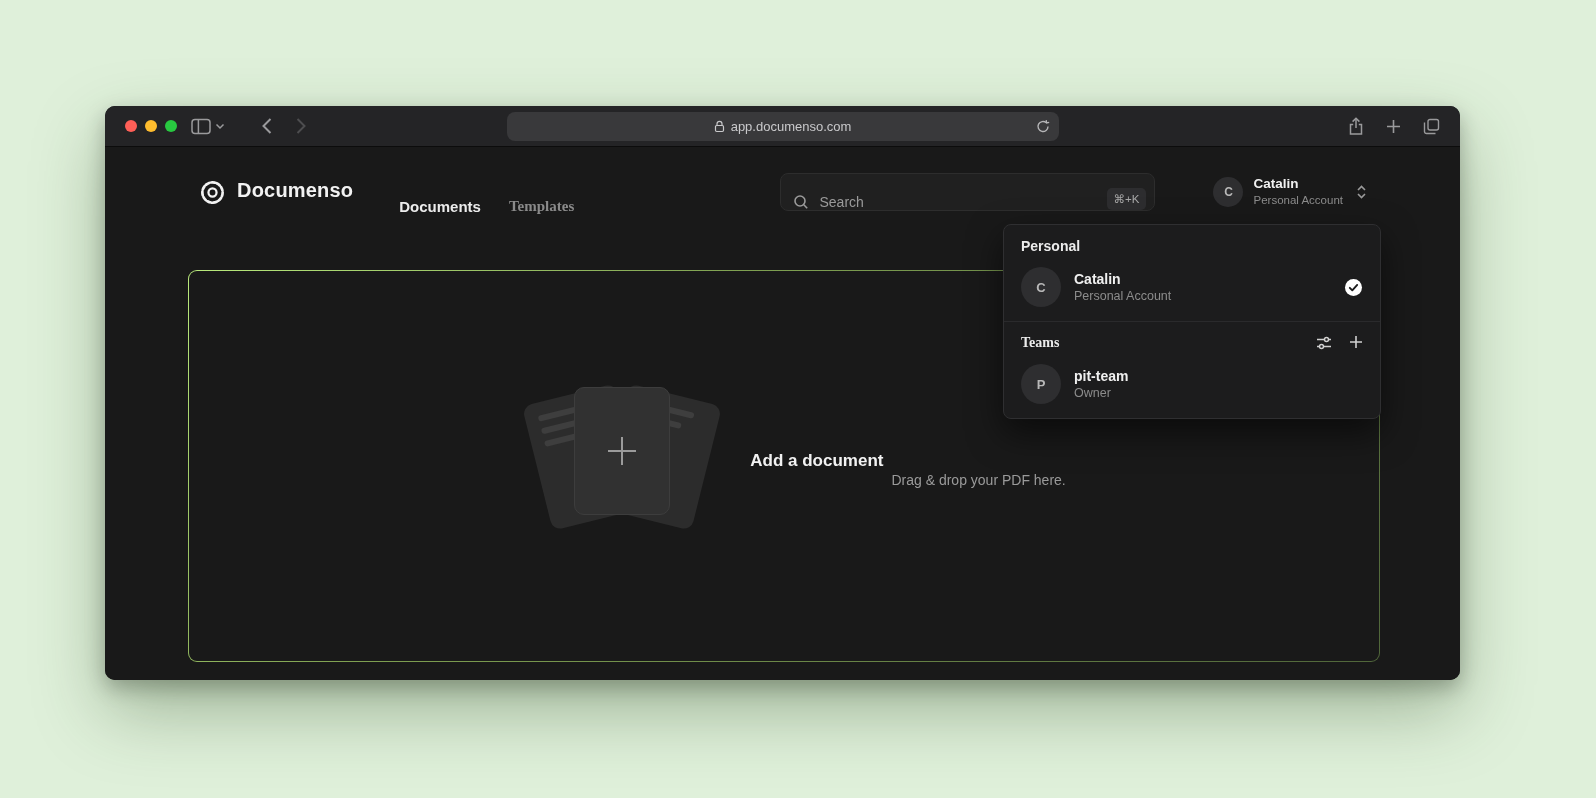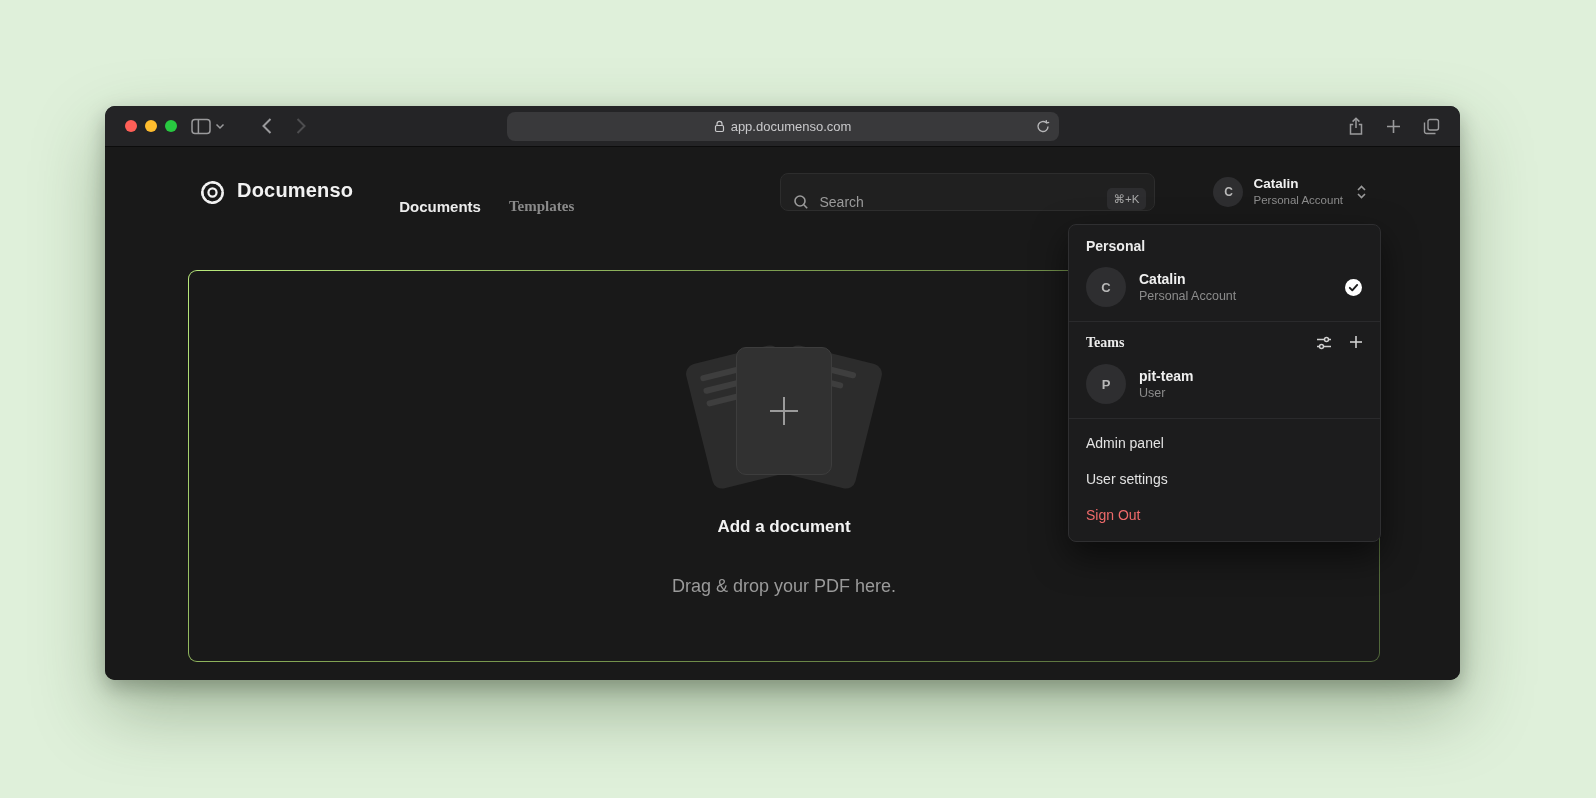--- a/index.html
+++ b/index.html
@@ -77,21 +77,21 @@
     flex: 0 0 auto;
   }
   .avatar.sm { width: 30px; height: 30px; font-size: 12px; }
   .avatar.md { width: 40px; height: 40px; font-size: 13px; }
   .acct-name { font-size: 13.5px; font-weight: 700; color: #f0f0f0; line-height: 1.25; }
   .acct-sub { font-size: 11.5px; color: #8c8c8c; line-height: 1.25; }
   .acct-caret { color: #9a9a9a; margin-left: 2px; }
 
   
   .dropdown {
-    position: absolute; top: 77px; right: 79px; width: 313px; z-index: 50;
+    position: absolute; top: 77px; right: 79px; width: 378px; z-index: 50;
     background: #1c1c1d; border: 1px solid #2f2f31; border-radius: 8px;
     box-shadow: 0 14px 34px rgba(0,0,0,.55);
     color: #e5e5e5; overflow: hidden;
   }
   .dd-header { font-size: 14px; font-weight: 700; color: #ececec; padding: 13px 17px 7px; }
   .dd-row { display: flex; align-items: center; gap: 13px; padding: 6px 17px 14px; cursor: pointer; }
   .dd-row-name { font-size: 14px; font-weight: 600; color: #f0f0f0; line-height: 1.3; }
   .dd-row-sub { font-size: 12.5px; color: #8c8c8c; line-height: 1.3; }
   .dd-check { margin-left: auto; display: flex; }
   .dd-teams-header { display: flex; align-items: center; padding: 13px 17px 7px; border-top: 1px solid #2a2a2c; font-family: Liberation Serif, serif; }
@@ -103,39 +103,40 @@
 
   
   .dropzone-wrap {
     position: absolute; left: 83px; right: 80px; top: 123px; height: 392px;
     border-radius: 9px; padding: 1px;
     background: linear-gradient(135deg, #b9ea7c 0%, #7fa051 35%, #50663a 100%);
     z-index: 10;
   }
   .dropzone {
     width: 100%; height: 100%; border-radius: 8px; background: #191919;
-    display: flex; flex-direction: column; align-items: center; justify-content: center;
+    display: flex; flex-direction: row; align-items: center; justify-content: center;
     cursor: pointer;
+    gap: 8px;
   }
   .cards { position: relative; width: 240px; height: 152px; margin-bottom: 30px; }
   .card {
     position: absolute; width: 96px; height: 128px; border-radius: 10px;
     background: #2c2c2c; top: 12px; left: 72px;
   }
   .card.left  { transform: translate(-38px, 6px) rotate(-14deg); }
   .card.right { transform: translate(38px, 6px) rotate(14deg); }
   .card.center { z-index: 2; background: #313131; border: 1px solid #3d3d3d;
     display: flex; align-items: center; justify-content: center; }
   .card-lines { padding: 13px 0 0 13px; display: flex; flex-direction: column; gap: 7px; }
   .card-line { height: 6px; border-radius: 3px; background: #3e3e3e; }
   .card-line.l1 { width: 58px; }
   .card-line.l2 { width: 48px; }
   .card-line.l3 { width: 38px; }
   .dz-title { font-size: 17px; font-weight: 700; color: #f2f2f2; margin-bottom: 11px; }
-  .dz-sub { font-size: 18px; color: #9a9a9a; margin-top: 28px; }
+  .dz-sub { font-size: 14px; color: #9a9a9a; margin-top: 28px; }
 
   svg { display: block; }
 </style>
 </head>
 <body>
 
 <div class="window">
 
   <div class="toolbar">
     <div class="traffic">
@@ -286,29 +287,24 @@
               <line x1="7" y1="1" x2="7" y2="13"></line>
               <line x1="1" y1="7" x2="13" y2="7"></line>
             </svg>
           </span>
         </span>
       </div>
       <div class="dd-row">
         <span class="avatar md">P</span>
         <span>
           <div class="dd-row-name">pit-team</div>
-          <div class="dd-row-sub">User</div>
-        </span>
-      </div>
-
-      <div class="dd-links">
-        <div class="dd-item">Admin panel</div>
-        <div class="dd-item">User settings</div>
-        <div class="dd-item danger">Sign Out</div>
-      </div>
+          <div class="dd-row-sub">Owner</div>
+        </span>
+      </div>
+
     </div>
 
     <div class="dropzone-wrap">
       <div class="dropzone">
         <div class="cards">
           <div class="card left">
             <div class="card-lines">
               <div class="card-line l1"></div>
               <div class="card-line l2"></div>
               <div class="card-line l3"></div>

